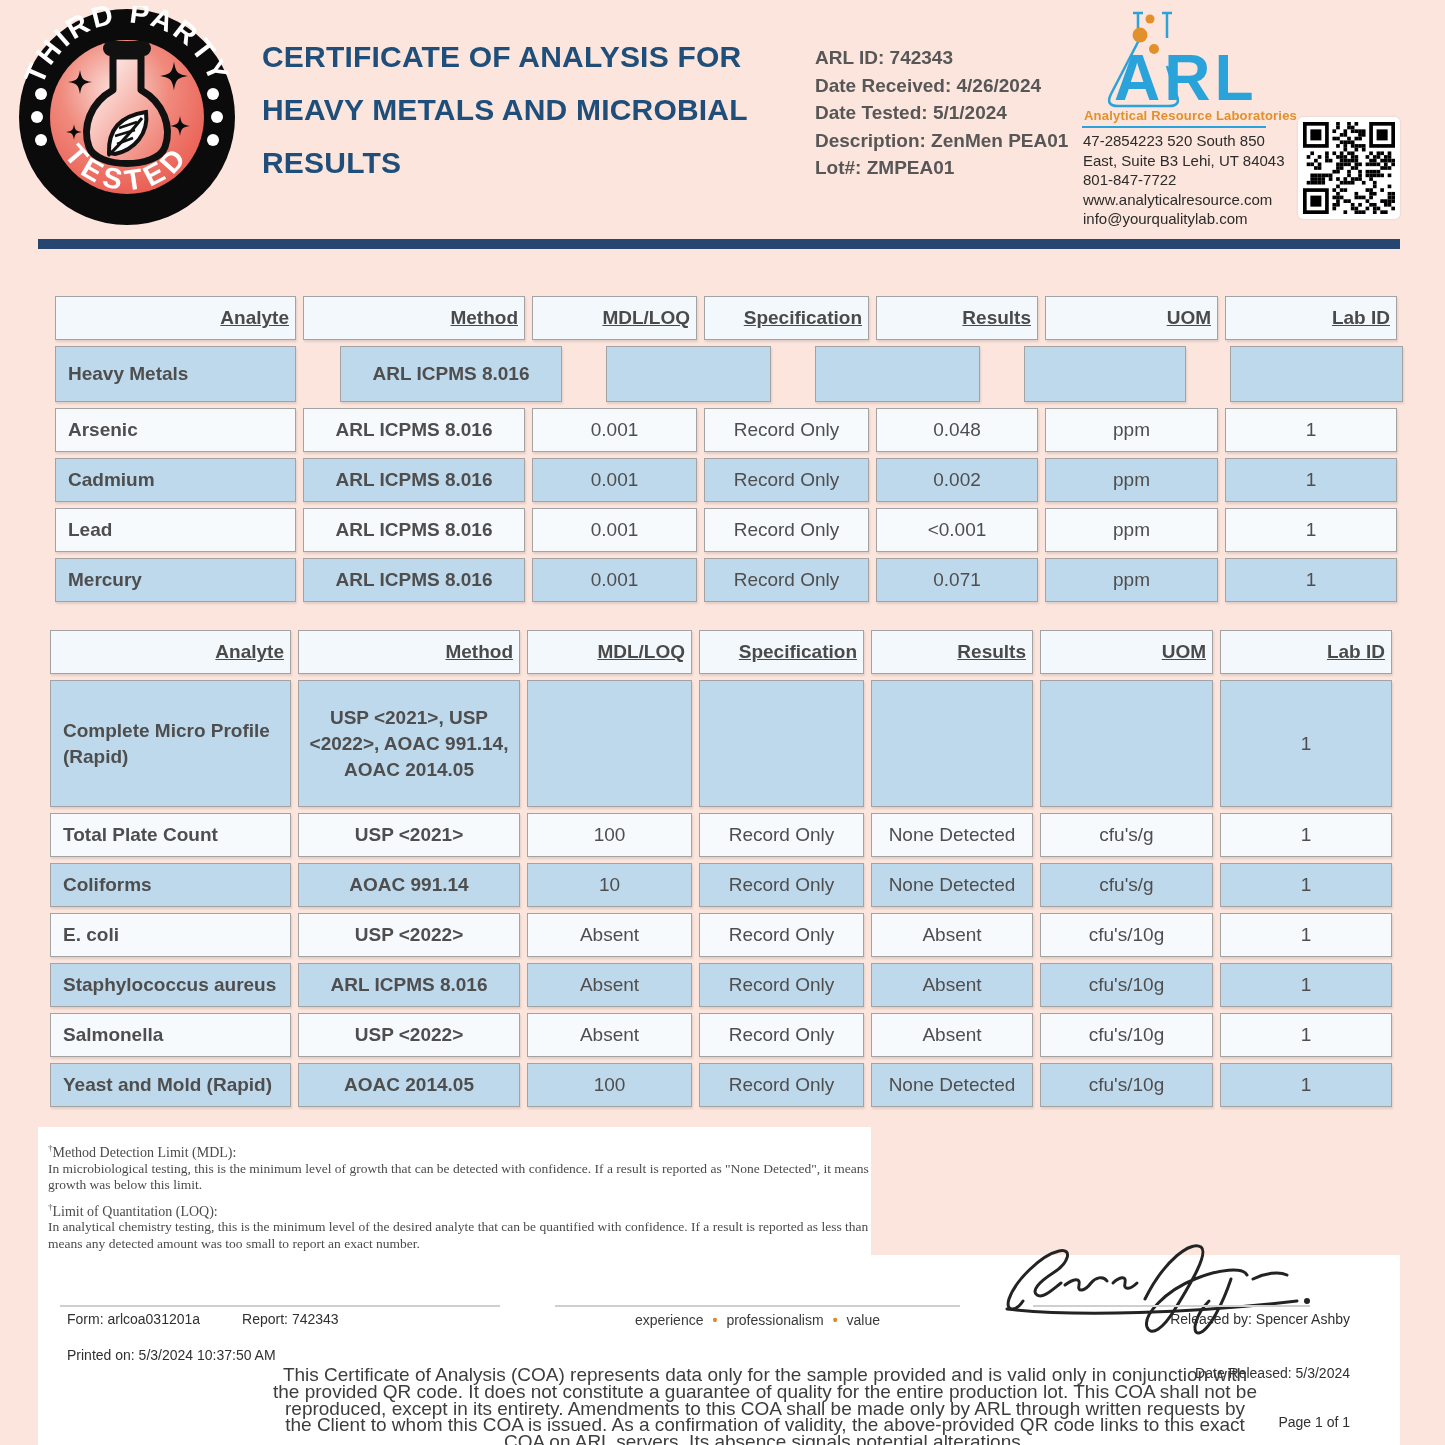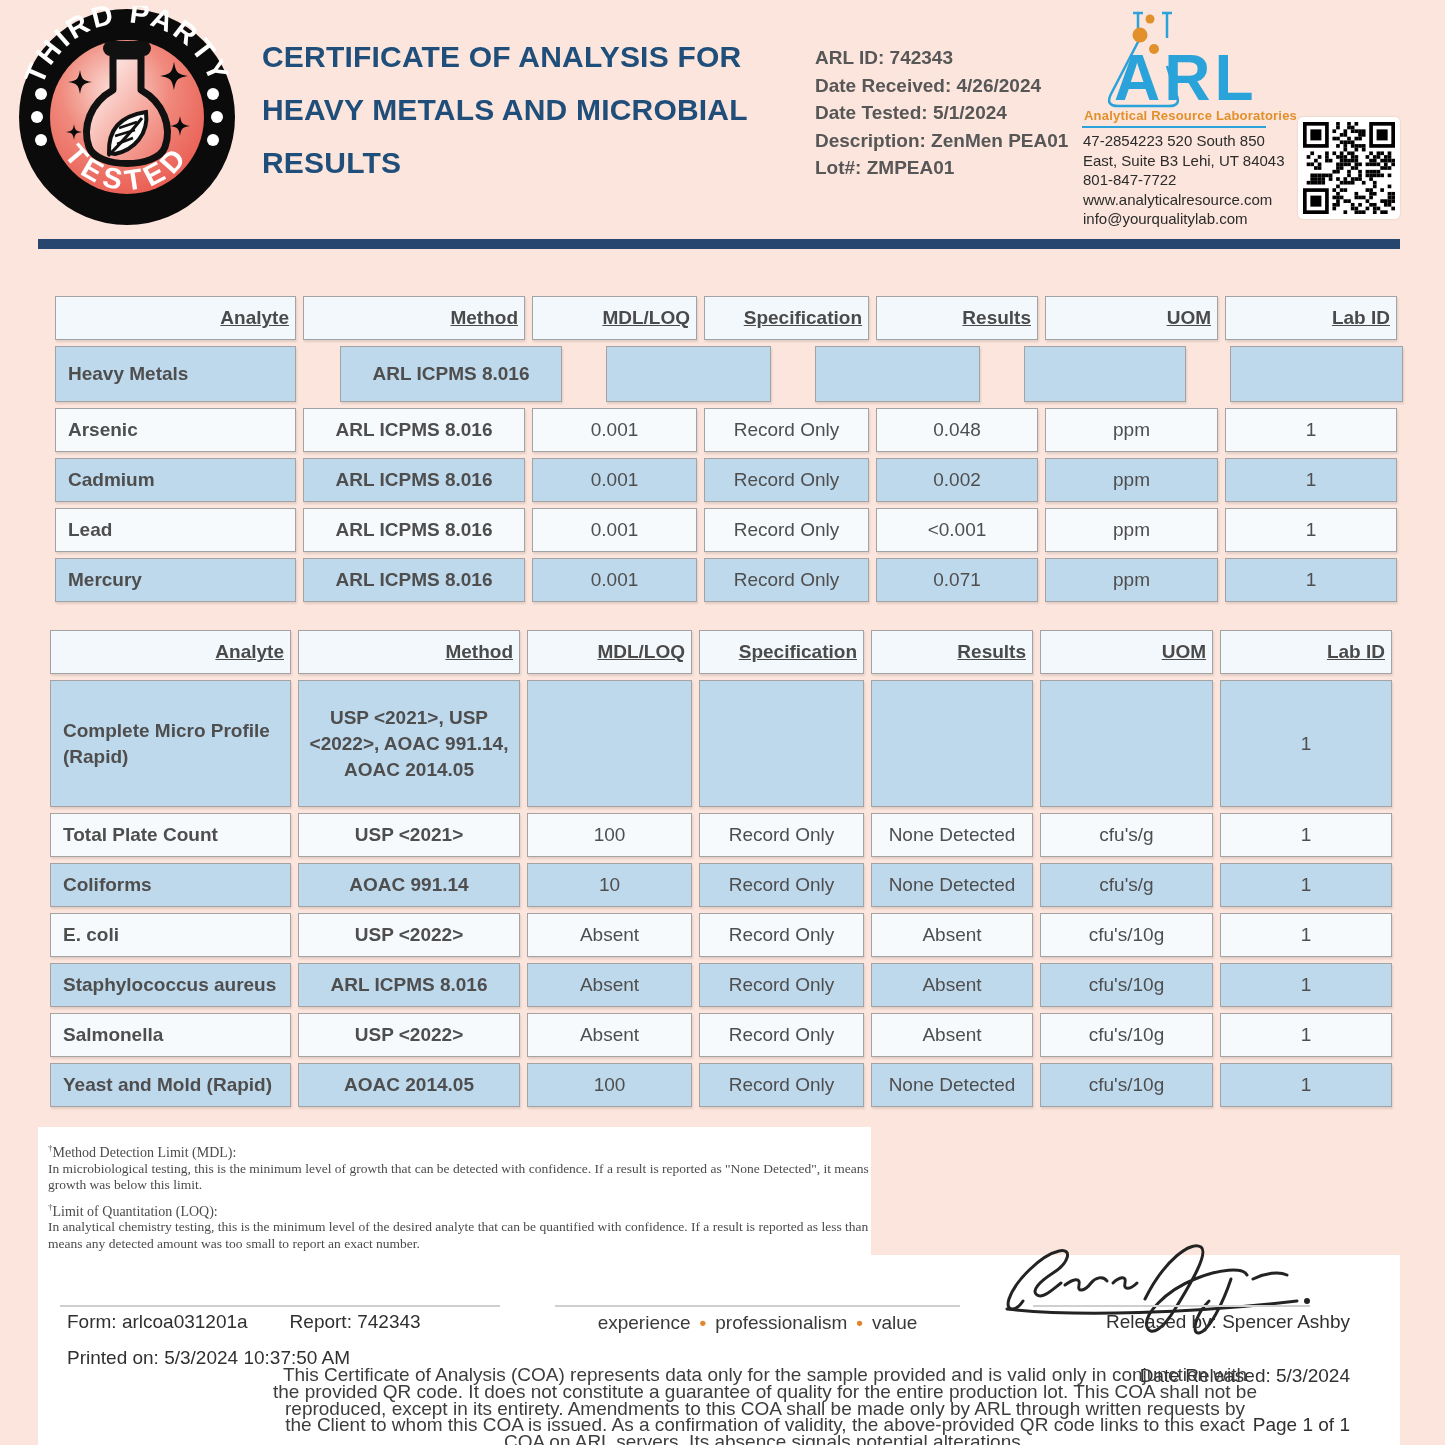--- a/index.html
+++ b/index.html
@@ -37,21 +37,21 @@
   .note-line{font-size:13.5px;line-height:16.5px;white-space:nowrap;overflow:hidden;}
   .accred{margin-top:14px;color:#2e74b5;font-size:13px;line-height:19px;}
   .accred .l1{white-space:nowrap;overflow:hidden;padding-left:34px;}
 
   
   .bottom-box{left:38px;top:1255px;width:1362px;height:190px;background:#fff;}
   .rule{position:absolute;height:2px;background:#cfcfcf;top:50px;}
   .rule.r1{left:22px;width:440px;}
   .rule.r2{left:517px;width:405px;}
   .rule.r3{left:995px;width:277px;}
-  .f-line{position:absolute;font-size:19px;color:#303030;}
+  .f-line{position:absolute;font-size:14px;color:#303030;}
   .form-line{left:29px;top:56px;}
   .form-line .gap{display:inline-block;width:42px;}
   .printed{left:29px;top:92px;}
   .motto{left:517px;top:57px;width:405px;text-align:center;color:#3a3a3a;}
   .motto .dot{color:#e0862c;margin:0 9px;font-weight:700;}
   .released{right:50px;top:56px;text-align:right;}
   .date-released{right:50px;top:110px;text-align:right;}
   .page-num{right:50px;top:114px;text-align:right;margin-top:45px;}
   .disclaimer{position:absolute;left:232px;top:112px;width:990px;text-align:center;
               font-size:19px;line-height:16.8px;color:#3d3d3d;}

